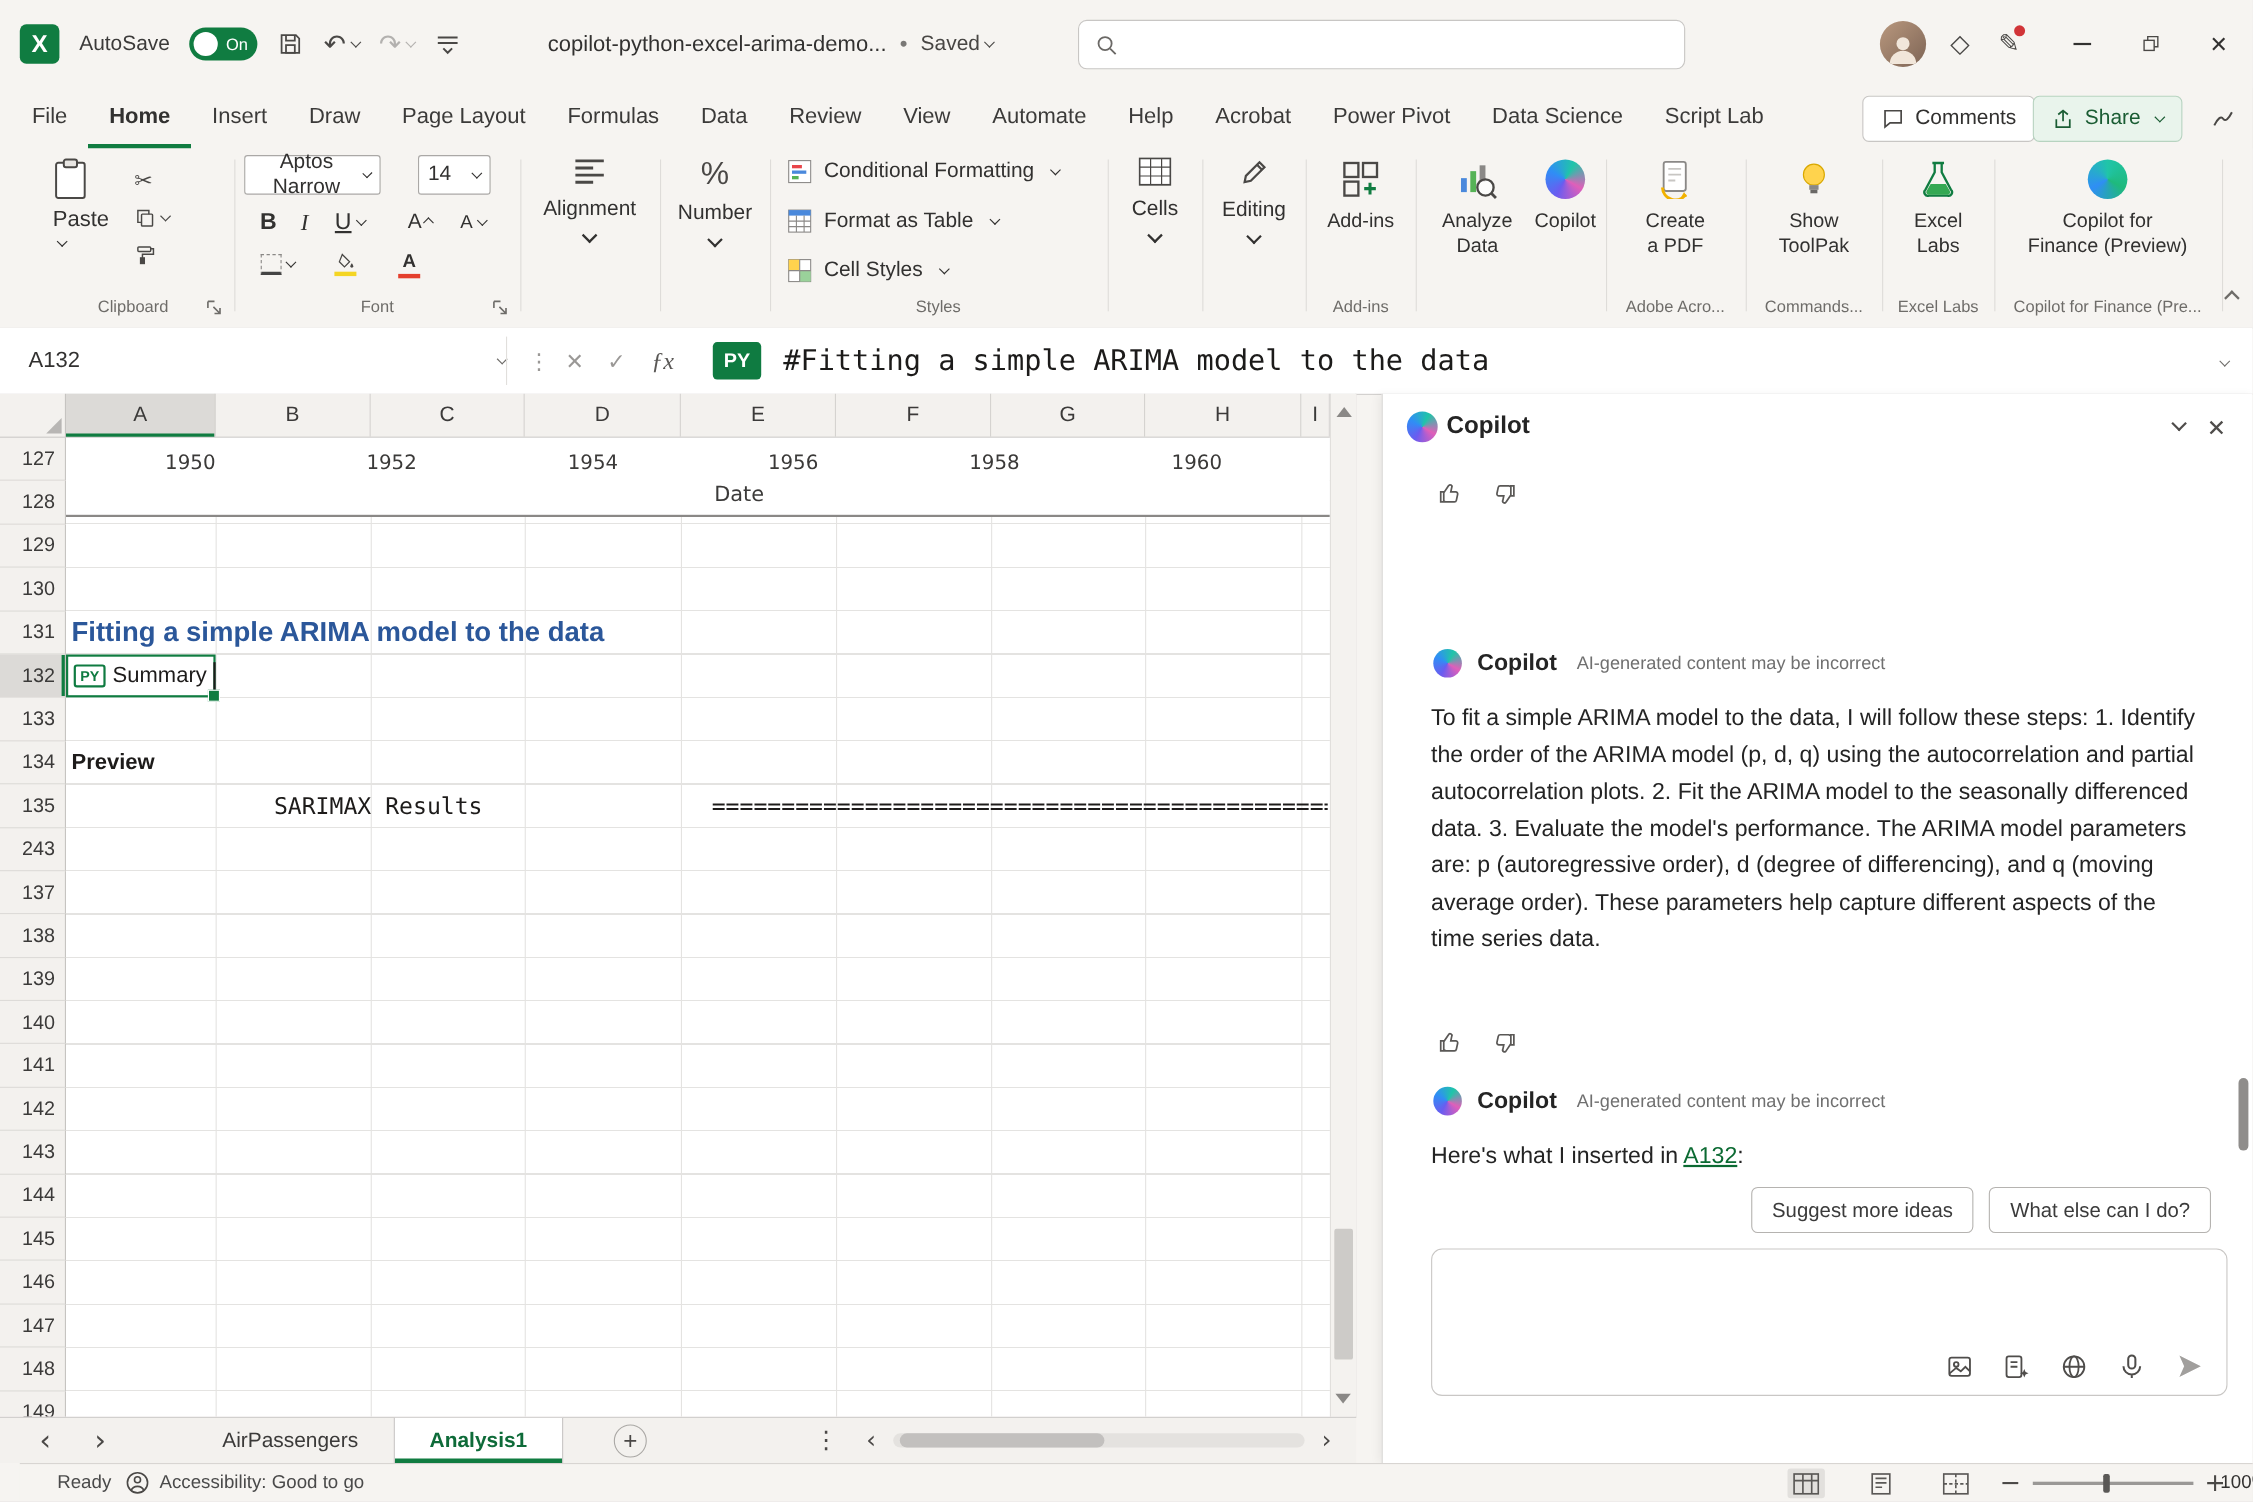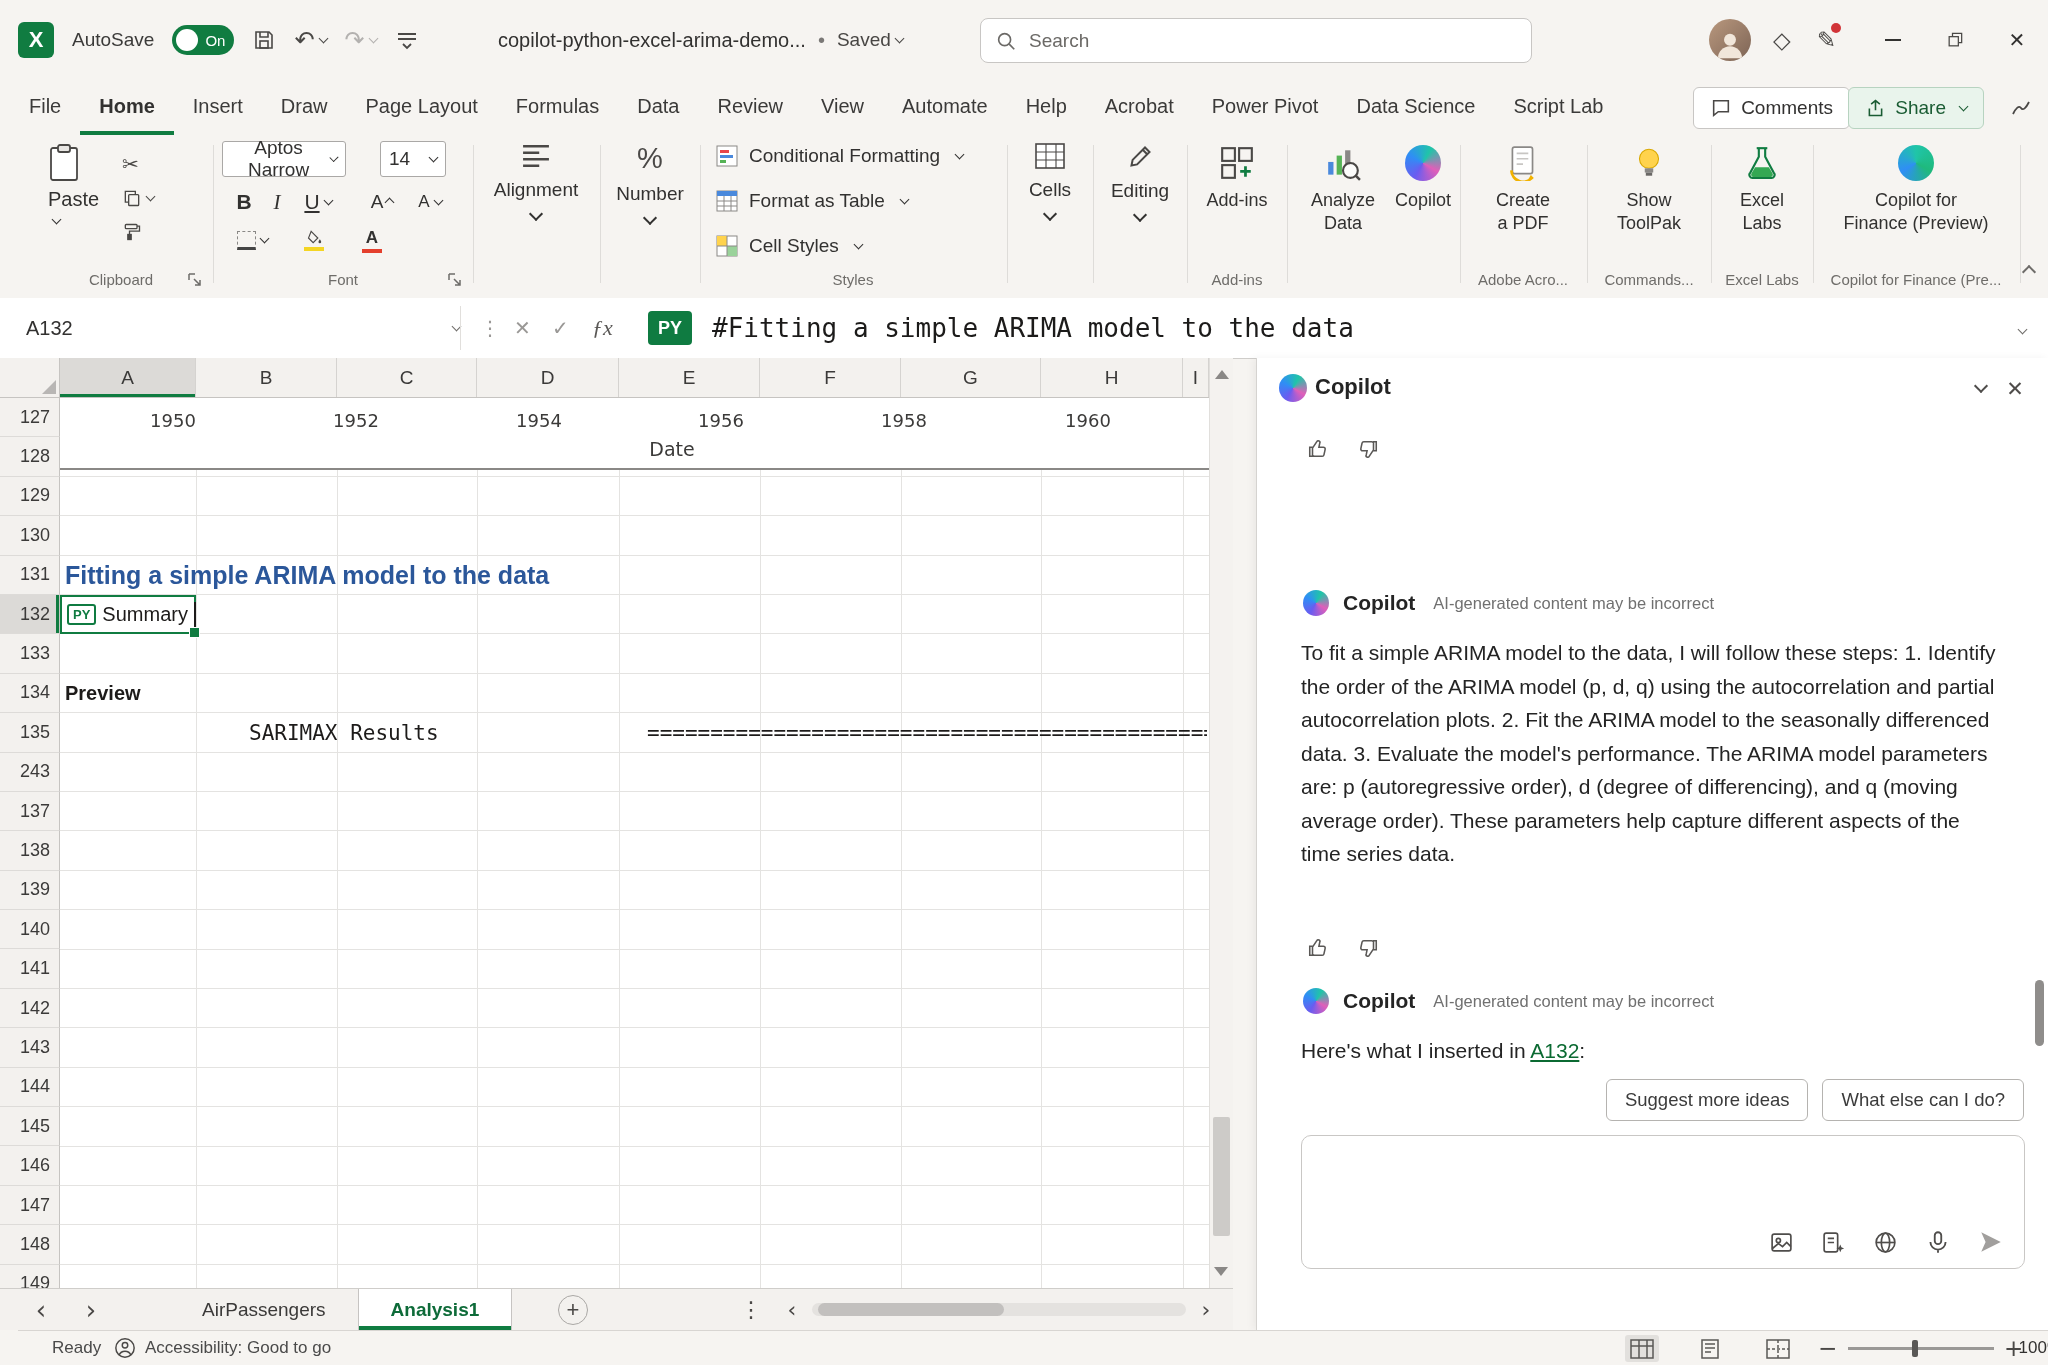--- a/index.html
+++ b/index.html
@@ -137,21 +137,21 @@
   .pane-close{position:absolute;right:16px;top:14px;font-size:21px;color:#4f4d4b;font-family:"DejaVu Sans",sans-serif;width:34px;height:34px;
               display:flex;align-items:center;justify-content:center;}
   .thumbrow{position:absolute;display:flex;gap:20px;}
   .thumbbtn{width:30px;height:30px;display:flex;align-items:center;justify-content:center;}
   .bubble{position:absolute;right:48px;top:136px;background:#def0e6;border-radius:8px;padding:14px 24px;font-size:20px;color:#1d1d1d;white-space:nowrap;}
   .msghdr{position:absolute;left:46px;display:flex;align-items:center;gap:14px;}
   .msghdr .mname{font-size:21px;font-weight:bold;color:#242424;}
   .msghdr .mdisc{font-size:16.5px;color:#707070;margin-left:4px;}
   .msgbody{position:absolute;left:44px;width:702px;font-size:21px;line-height:33.5px;color:#242424;}
   .celllink{color:#0b6a32;text-decoration:underline;}
-  .chiprow{position:absolute;right:24px;display:flex;gap:14px;}
+  .chiprow{position:absolute;right:38px;display:flex;gap:14px;}
   .chip{height:42px;border:1px solid #b5b3b0;border-radius:6px;background:#fff;font-size:18.5px;color:#3b3b3b;padding:0 18px;
         display:flex;align-items:center;white-space:nowrap;}
   .pinput{position:absolute;left:44px;top:777px;width:724px;height:134px;border:1.5px solid #c9c7c5;border-radius:10px;
           background:#fff;box-sizing:border-box;}
   .pinput input{position:absolute;left:18px;top:12px;width:680px;border:none;outline:none;font-size:20px;background:transparent;}
   .pinput input::placeholder{color:#6e6e6e;}
   .inputicons{position:absolute;right:20px;bottom:13px;display:flex;gap:27px;align-items:center;}
   .panescroll{position:absolute;right:4px;top:622px;width:9px;height:66px;background:#8f8d8b;border-radius:5px;}
 
   
@@ -226,21 +226,20 @@
           <span class="cv s"></span>
         </button>
     </div>
     <div class="searchbox">
       <span>
           <svg viewBox="0 0 24 24" width="22" height="22" fill="none" stroke="#6b6966" stroke-width="1.8">
             <circle cx="10.5" cy="10.5" r="6.5"></circle>
             <path d="M15.5 15.5L21 21"></path>
           </svg>
         </span>
-      <input placeholder="Search" style="">
     </div>
     <div class="tb-right">
       <button class="avatar">
         <svg viewBox="0 0 24 24" width="34" height="34" fill="#f1e6da">
             <circle cx="12" cy="9" r="4.2"></circle>
             <path d="M3.5 22a8.5 8.5 0 0 1 17 0z"></path>
           </svg>
       </button>
       <button class="tbico">◇</button>
       <button class="tbico">✎<span class="reddot"></span></button>

